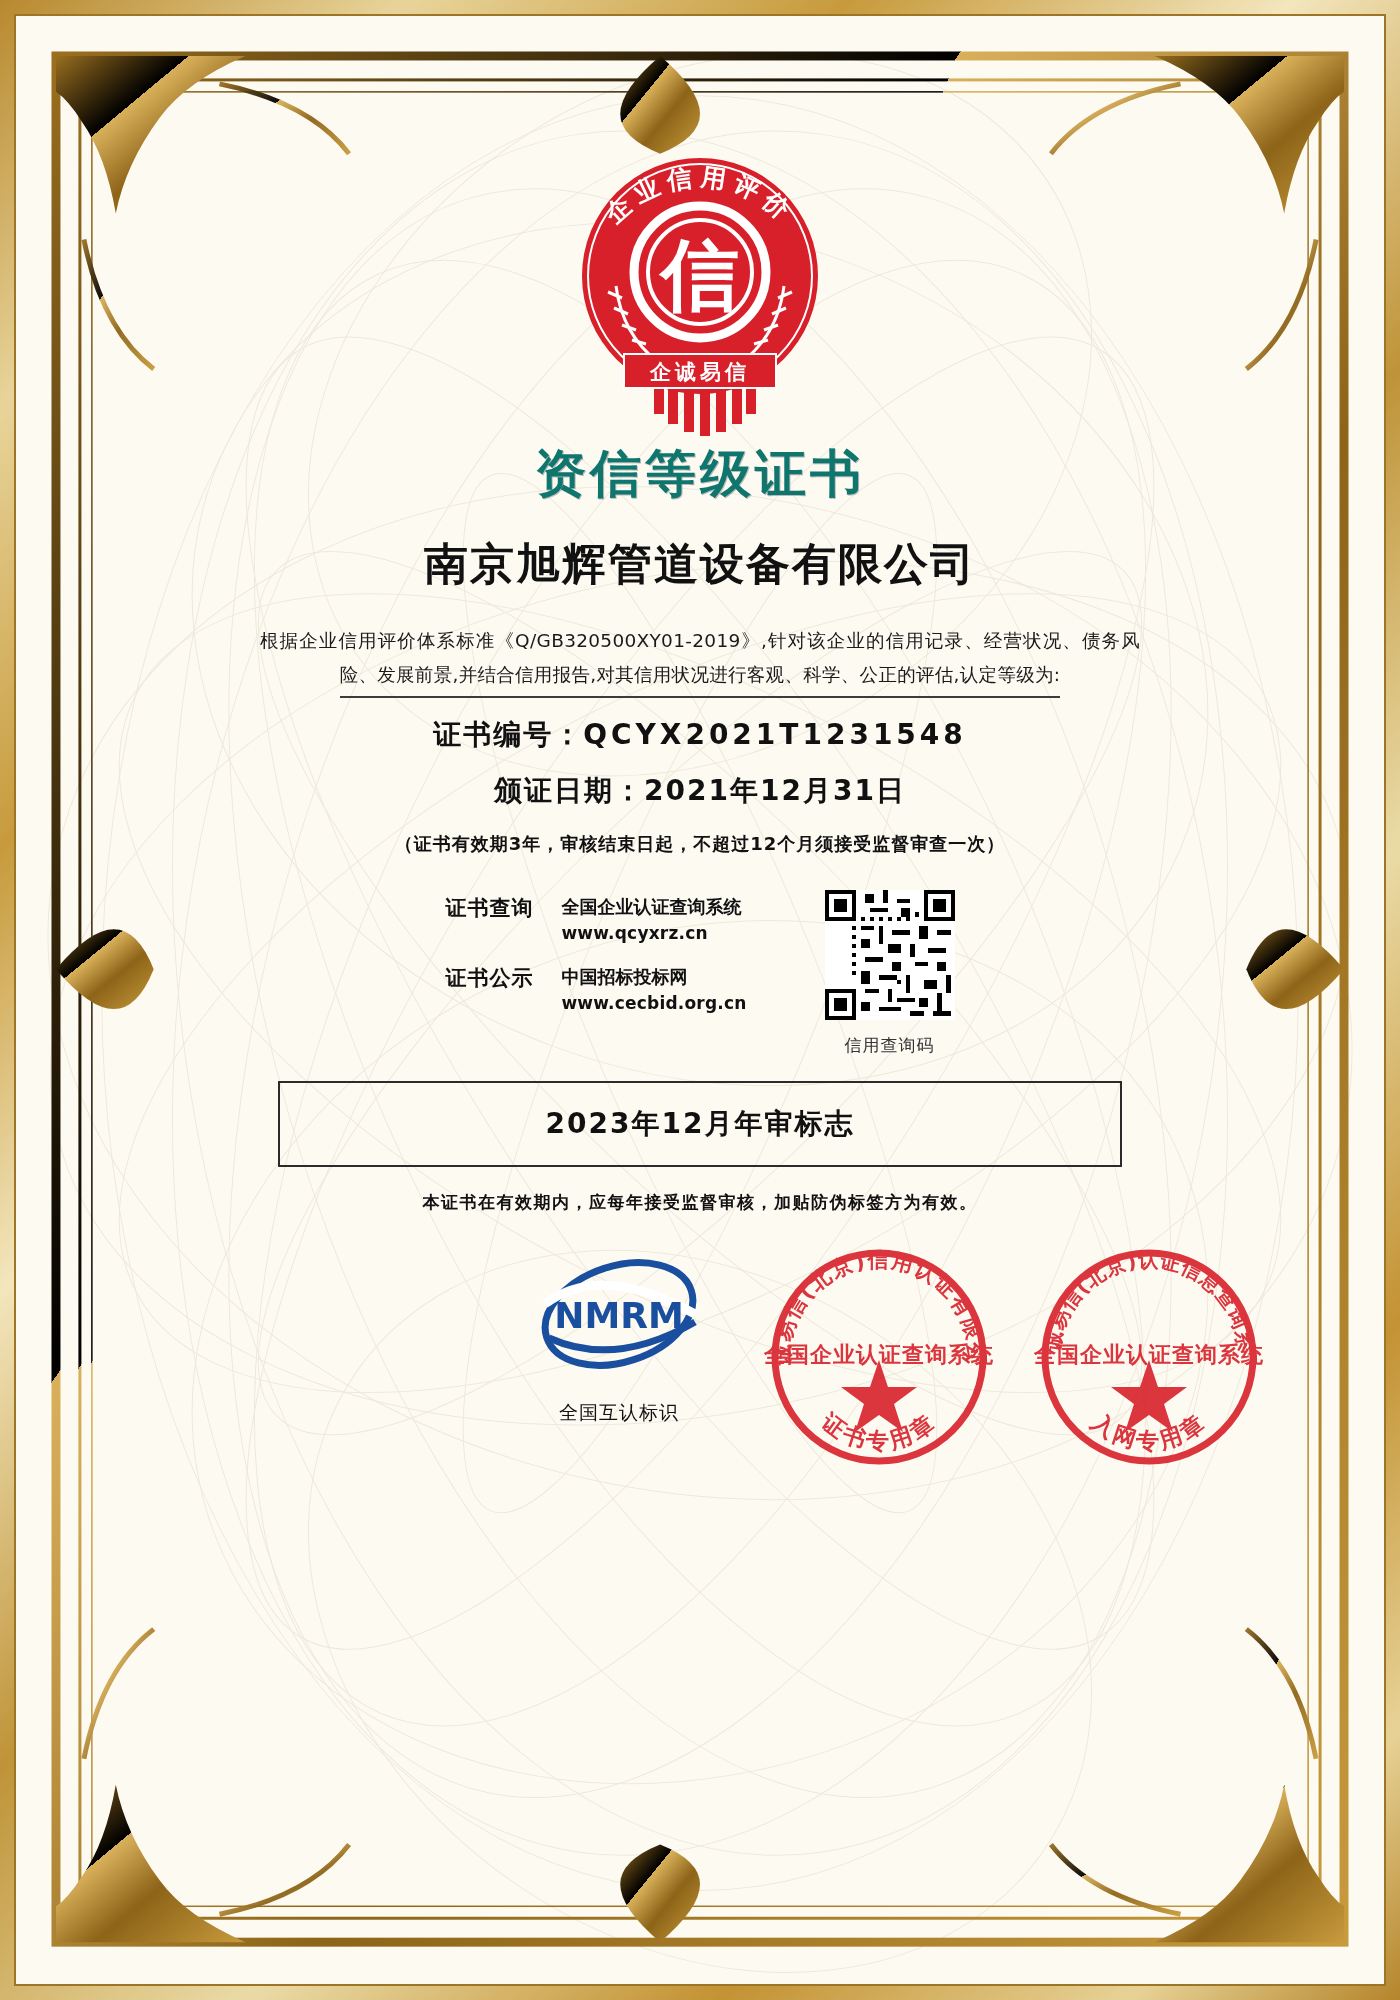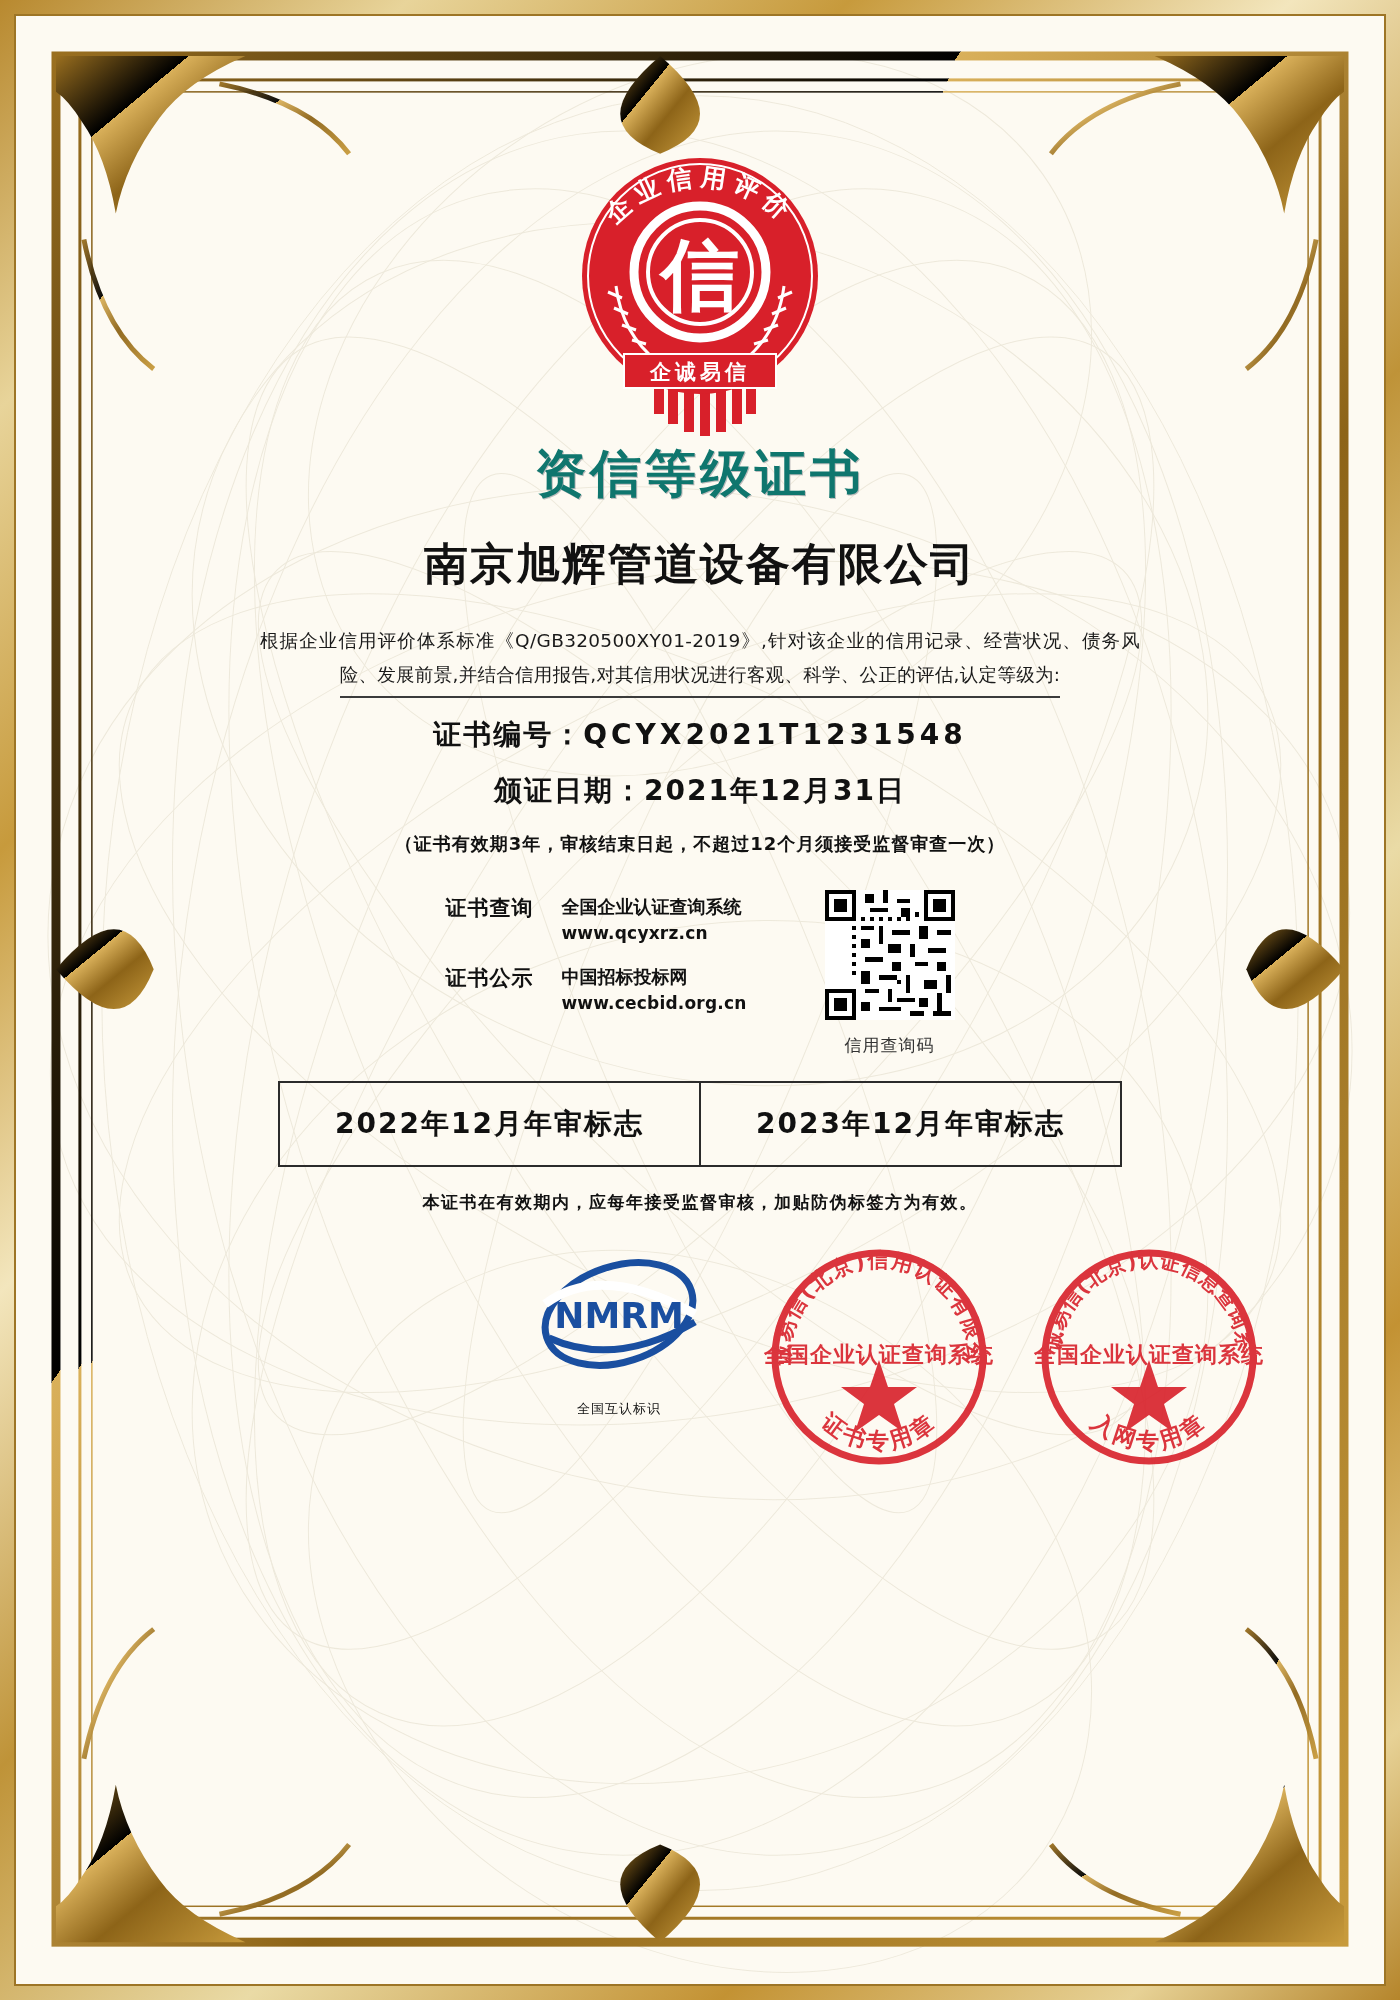--- a/index.html
+++ b/index.html
@@ -172,21 +172,21 @@
     justify-content:flex-end;
     align-items:flex-start;
     gap:40px;
     margin-top:28px;
   }
   .nmrm{
     width:210px;text-align:center;
   }
   .nmrm-cap{
     font-family:"DejaVu Sans","Liberation Sans",sans-serif;
-    font-size:13px;color:#111;letter-spacing:1px;margin-top:4px;
+    font-size:19px;color:#111;letter-spacing:1px;margin-top:4px;
   }
   .stamp{
     width:230px;height:230px;position:relative;
   }
   .stamp svg{display:block;}
 </style>
 </head>
 <body>
 
 <div class="cert">
@@ -405,21 +405,20 @@
                 <rect x="24" y="27" width="4" height="1"></rect>
               <rect x="16" y="20" width="1" height="1"></rect>
                 <rect x="20" y="5" width="1" height="1"></rect>
             </g>
           </svg>
           <div class="qr-cap">信用查询码</div>
         </div>
       </div>
 
       <div class="annual">
-        <div class="annual-cell">2022年12月年审标志</div>
         <div class="annual-cell">2023年12月年审标志</div>
       </div>
 
       <div class="footnote">本证书在有效期内，应每年接受监督审核，加贴防伪标签方为有效。</div>
 
       <div class="stamps">
 
         <div class="nmrm">
           <svg width="200" height="150" viewBox="0 0 200 150">
             <g fill="none" stroke="#1a4fa0" stroke-width="7">

